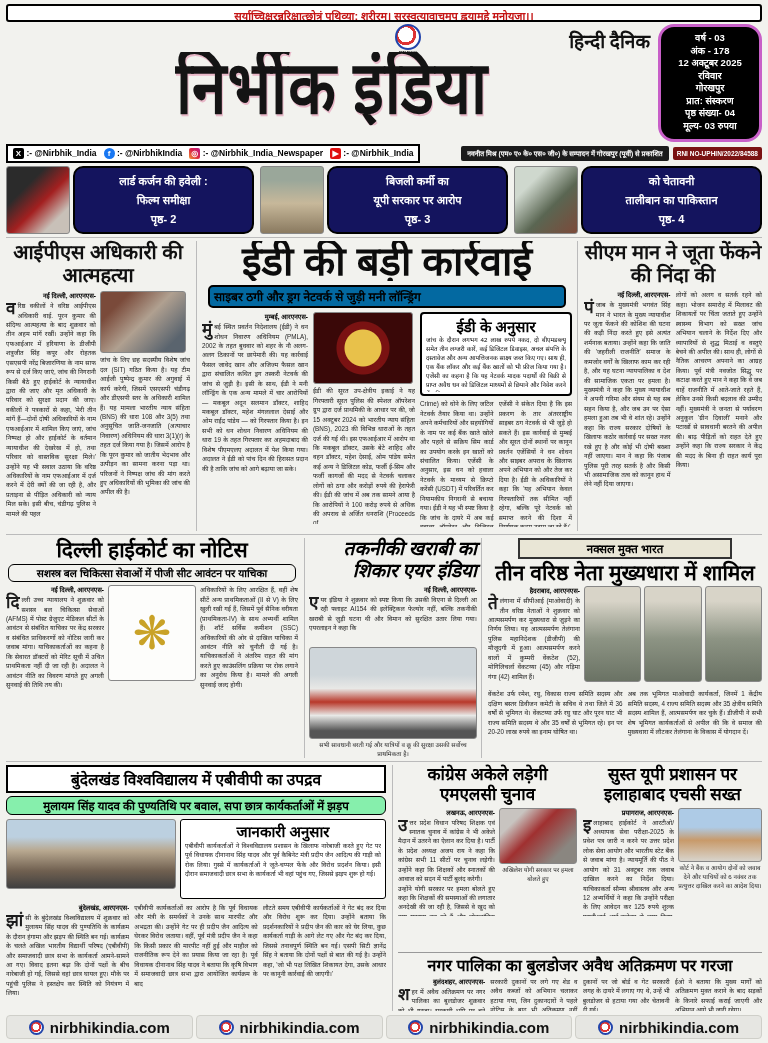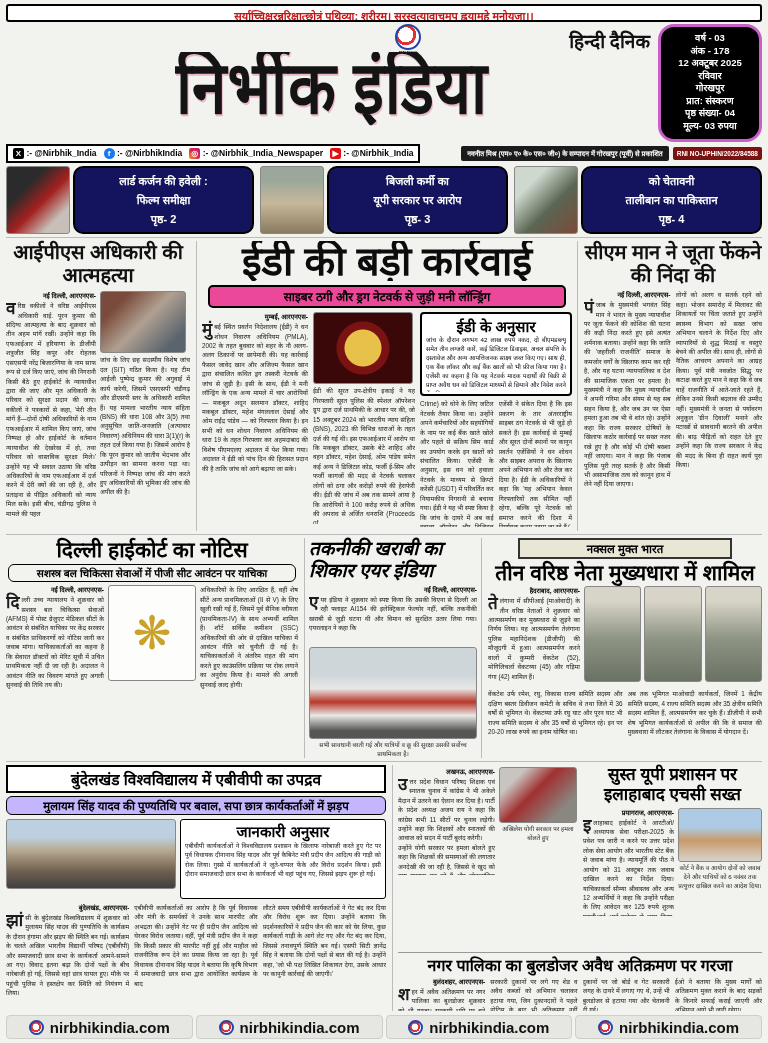--- a/index.html
+++ b/index.html
@@ -56,55 +56,55 @@
   .ph { border:1px solid #888; border-radius:3px; }
 
   
   .b1-left { width:184px; }
   .h-side { font-size:20px; font-weight:900; text-align:center; color:#101010; line-height:1.15; }
   .b1-left-grid { display:flex; gap:4px; margin-top:4px; }
   .ips-photo { width:86px; height:62px; background:linear-gradient(135deg,#7a4a3a 20%,#b0a090 50%,#5a646e 85%); }
   .b1-center { width:382px; border-left:1px solid #bbb; border-right:1px solid #bbb; padding:0 5px; }
   .h-big { font-size:40px; font-weight:900; text-align:center; color:#0c0c0c; line-height:1.0;
     white-space:nowrap; overflow:hidden; }
-  .subhead-box { border:2px solid #000; border-radius:5px; background:#ec4899; font-weight:bold;
-    font-size:12px; text-align:center; padding:1px 4px; margin:4px 6px; }
+  .subhead-box { border:2px solid #000; border-radius:5px; background:#0369a1; font-weight:bold;
+    font-size:12px; padding:1px 4px; margin:4px 6px; }
   .ed-grid { display:flex; gap:5px; }
   .ed-c1 { width:106px; } .ed-c2 { width:102px; }
   .ed-logo { width:100px; height:72px; background:radial-gradient(circle at 50% 50%, #e8c14a 0 18px, #7a1212 19px 26px, #3a0808 27px), #3a0808; }
   .ed-right { flex:1; }
   .ed-box { border:2px solid #000; border-radius:4px; background:#fff; padding:2px 4px; margin-bottom:3px;}
   .ed-box-title { font-size:15px; font-weight:900; text-align:center; }
   .ed-box-body { font-size:6.2px; line-height:1.45; text-align:justify; }
   .b1-right { flex:1; }
 
   
   .b2-left { width:292px; }
   .h-mid { font-size:21px; font-weight:900; text-align:center; line-height:1.1; }
   .subhead-sm { border:1.5px solid #000; border-radius:6px; font-weight:bold; font-size:10.5px;
     text-align:center; padding:1px 3px; margin:3px 2px; }
   .court-grid { display:flex; gap:4px; }
   .court-emblem { width:88px; height:96px; background:#fdfdfb; display:flex; align-items:center;
     justify-content:center; font-size:46px; color:#c9a227; }
   .b2-mid { width:178px; border-left:1px solid #bbb; border-right:1px solid #bbb; padding:0 4px;}
-  .h-italic { font-size:19px; font-weight:900; font-style:italic; text-align:left; line-height:1.15;
+  .h-italic { font-size:19px; font-weight:900; font-style:italic; text-align:right; line-height:1.15;
     font-family:"Liberation Serif", serif; }
   .plane-photo { width:100%; height:92px; background:linear-gradient(180deg,#cfd6da 30%,#e8e8e6 45%,#b8382a 60%,#e8e8e6 75%,#555 92%); }
   .b2-right { flex:1; }
   .kicker { border:2px solid #333; border-radius:0; background:#e9e6d6; font-weight:bold;
     font-size:11.5px; text-align:center; padding:1px 0; margin:0 30px 2px 30px; }
   .naxal-grid { display:flex; gap:4px; margin-top:2px; }
   .naxal-photos { flex:1; display:flex; gap:3px; }
   .naxal-ph { flex:1; height:96px; background:linear-gradient(180deg,#d8d4c8 15%,#8d9484 55%,#6a7264 100%); }
 
   
   .b3-left { width:380px; }
   .hbox { border:2px solid #000; background:#fff; font-weight:900; font-size:15.5px; text-align:center;
     padding:1px 2px; }
-  .hbox2 { border:1.5px solid #000; border-radius:6px; background:#c4b5fd; font-weight:bold; font-size:11.5px;
+  .hbox2 { border:1.5px solid #000; border-radius:6px; background:#86efac; font-weight:bold; font-size:11.5px;
     text-align:center; padding:1px 8px; margin-top:3px; }
   .bund-grid { display:flex; gap:4px; margin-top:4px; }
   .campus-photo { width:170px; height:70px; background:linear-gradient(180deg,#bcd0e0 25%,#b8a890 45%,#706050 75%,#404040 100%); }
   .jaankari { flex:1; border:1.5px solid #000; border-radius:3px; background:#fff; padding:1px 4px; }
   .jaankari-title { font-size:15px; font-weight:900; text-align:center; }
   .b3-right { flex:1; display:flex; flex-direction:column; border-left:1px solid #bbb; padding-left:5px;}
   .b3-row { display:flex; gap:6px; flex:1; }
   .b3-story { flex:1; }
   .h-sm { font-size:17px; font-weight:900; text-align:center; line-height:1.2; }
   .mini-grid { display:flex; gap:4px; margin-top:2px; }
@@ -307,20 +307,21 @@
           <div class="lead">झांसी के बुंदेलखंड विश्वविद्यालय में शुक्रवार को मुलायम सिंह यादव की पुण्यतिथि के कार्यक्रम के दौरान हंगामा और झड़प की स्थिति बन गई। कार्यक्रम के चलते अखिल भारतीय विद्यार्थी परिषद (एबीवीपी) और समाजवादी छात्र सभा के कार्यकर्ता आमने-सामने आ गए। विवाद इतना बढ़ा कि दोनों पक्षों के बीच नारेबाजी हो गई, जिससे वहां छात्र घायल हुए। मौके पर पहुंची पुलिस ने हस्तक्षेप कर स्थिति को नियंत्रण में लिया।</div>
         </div>
         <div class="col" style="flex:1;height:108px;">एबीवीपी कार्यकर्ताओं का आरोप है कि पूर्व विधायक और मंत्री के समर्थकों ने उनके साथ मारपीट और अभद्रता की। उन्होंने गेट पर ही प्रदीप जैन आदित्य को घेरकर विरोध जताया। वहीं, पूर्व मंत्री प्रदीप जैन ने कहा कि किसी प्रकार की मारपीट नहीं हुई और माहौल को राजनीतिक रूप देने का प्रयास किया जा रहा है। पूर्व विधायक दीनानाथ सिंह यादव ने बताया कि कृषि विभाग में समाजवादी छात्र सभा द्वारा आयोजित कार्यक्रम के बाद</div>
         <div class="col" style="flex:1;height:108px;">लौटते समय एबीवीपी कार्यकर्ताओं ने गेट बंद कर दिया और विरोध शुरू कर दिया। उन्होंने बताया कि प्रदर्शनकारियों ने प्रदीप जैन की कार को घेर लिया, कुछ कार्यकर्ता गाड़ी के आगे लेट गए और गेट बंद कर दिया, जिससे तनावपूर्ण स्थिति बन गई। एसपी सिटी ज्ञानेंद्र सिंह ने बताया कि दोनों पक्षों से बात की गई है। उन्होंने कहा, 'जो भी पक्ष लिखित शिकायत देगा, उसके आधार पर कानूनी कार्रवाई की जाएगी।'</div>
       </div>
     </div>
 
     <div class="b3-right">
       <div class="b3-row">
         <div class="b3-story">
+          <div class="h-sm">कांग्रेस अकेले लड़ेगी एमएलसी चुनाव</div>
           <div class="mini-grid">
             <div class="col" style="flex:1;height:108px;">
               <div class="dateline">लखनऊ, आरएनएस-</div>
               <div class="lead">उत्तर प्रदेश विधान परिषद शिक्षक एवं स्नातक चुनाव में कांग्रेस ने भी अकेले मैदान में उतरने का ऐलान कर दिया है। पार्टी के प्रदेश अध्यक्ष अजय राय ने कहा कि कांग्रेस सभी 11 सीटों पर चुनाव लड़ेगी। उन्होंने कहा कि शिक्षकों और स्नातकों की आवाज को सदन में पार्टी बुलंद करेगी।</div>
               <div>उन्होंने योगी सरकार पर हमला बोलते हुए कहा कि शिक्षकों की समस्याओं की लगातार अनदेखी की जा रही है, जिससे वे खुद को ठगा महसूस कर रहे हैं और लोकतांत्रिक मताधिकार अपनाने का आह्वान किया है।</div>
             </div>
             <div>
               <div class="congress-photo ph"></div>
               <div class="caption" style="width:78px;">अखिलेश योगी सरकार पर हमला बोलते हुए</div>
             </div>

